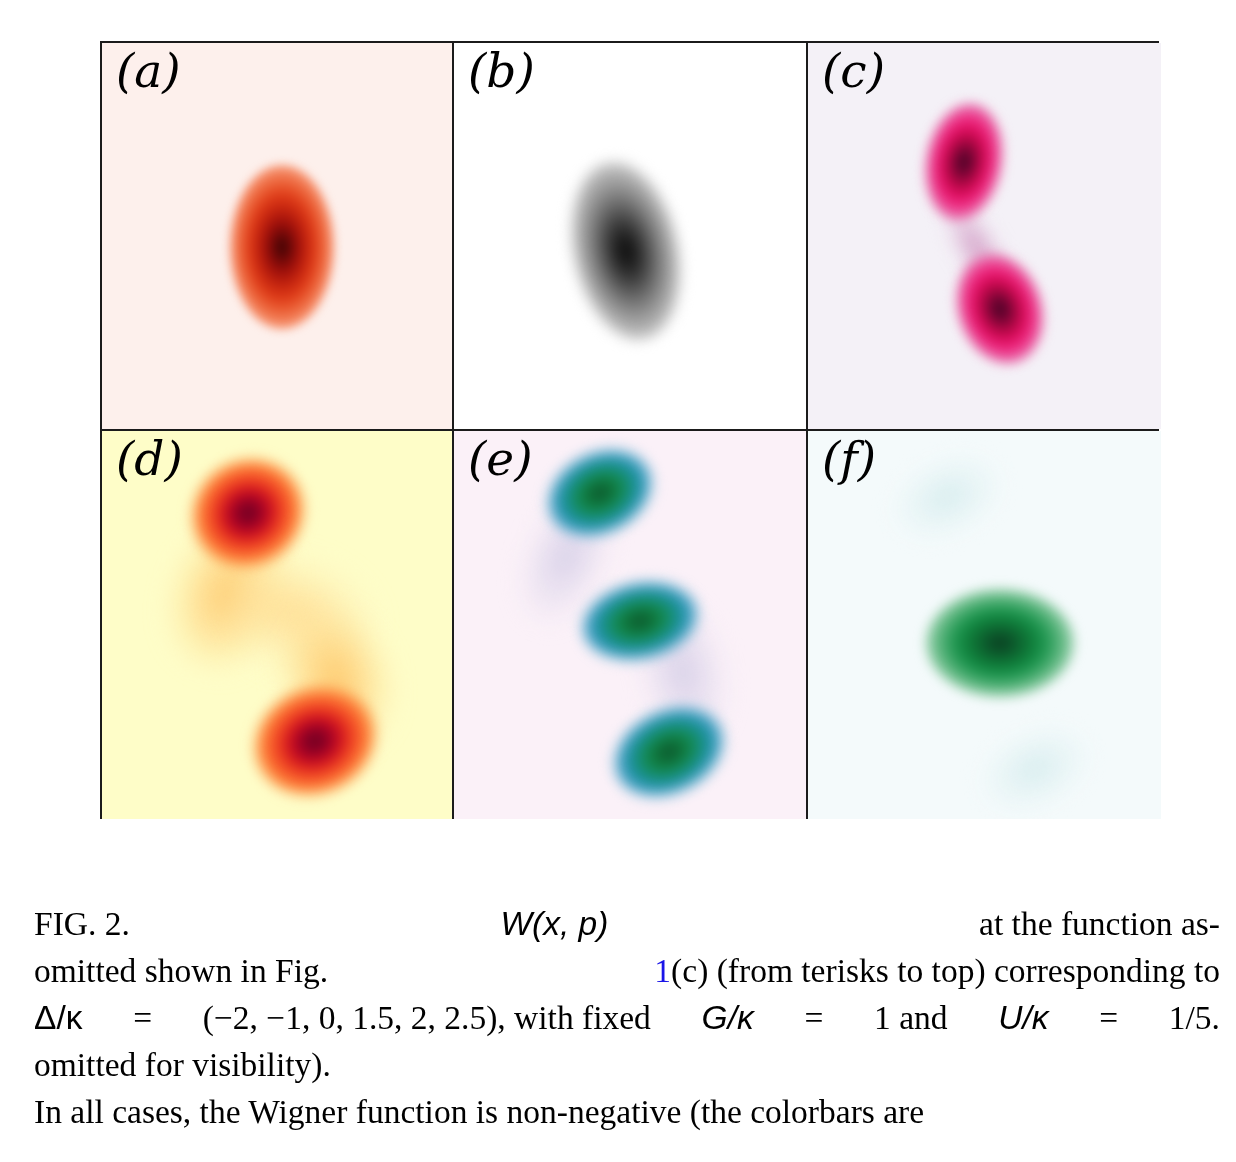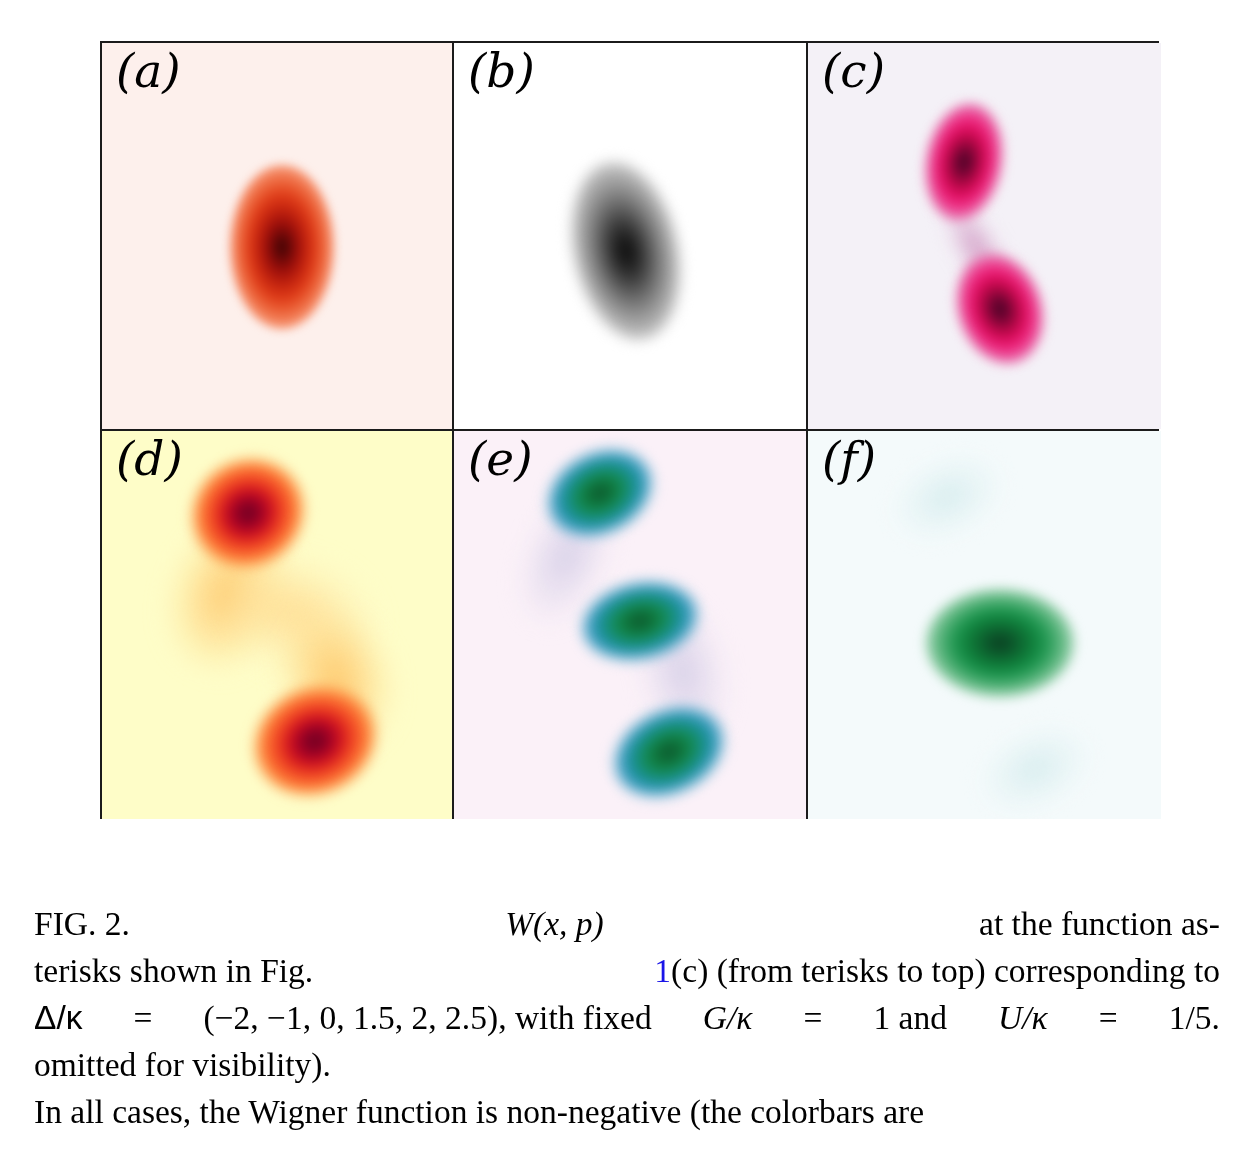--- a/index.html
+++ b/index.html
@@ -235,21 +235,21 @@
     display: block;
     white-space: nowrap;
     gap: 44px;
   }
   #caption .justified {
     display: flex;
     justify-content: space-between;
     white-space: nowrap;
   }
   .link    { color: #1a15e8; }
-  .mathsym { font-family: Liberation Serif, serif; font-style: italic; }
+  .mathsym { font-family: Liberation Sans, sans-serif; font-style: italic; }
   .upgreek { font-family: Liberation Sans, sans-serif; font-style: normal; }
 </style>
 </head>
 <body>
 
 <div id="figure-grid">
 
   <div class="panel" id="panel-a">
     <div class="blob core"></div>
     <span class="panel-label">(a)</span>
@@ -296,21 +296,21 @@
 
 <div id="caption">
 
   <span class="line justified">
     <span>FIG. 2.</span>
     <span class="mathsym">W(x, p)</span>
     <span>at the function as-</span>
   </span>
 
   <span class="line justified">
-    <span>terisks shown in Fig.</span>
+    <span>omitted shown in Fig.</span>
     <span><span class="link">1</span><span>(c) (from terisks to top) corresponding to</span></span>
   </span>
 
   <span class="line justified">
     <span class="upgreek">Δ/κ</span>
     <span>=</span>
     <span>(−2, −1, 0, 1.5, 2, 2.5), with fixed</span>
     <span class="mathsym">G/κ</span>
     <span>=</span>
     <span>1 and</span>

